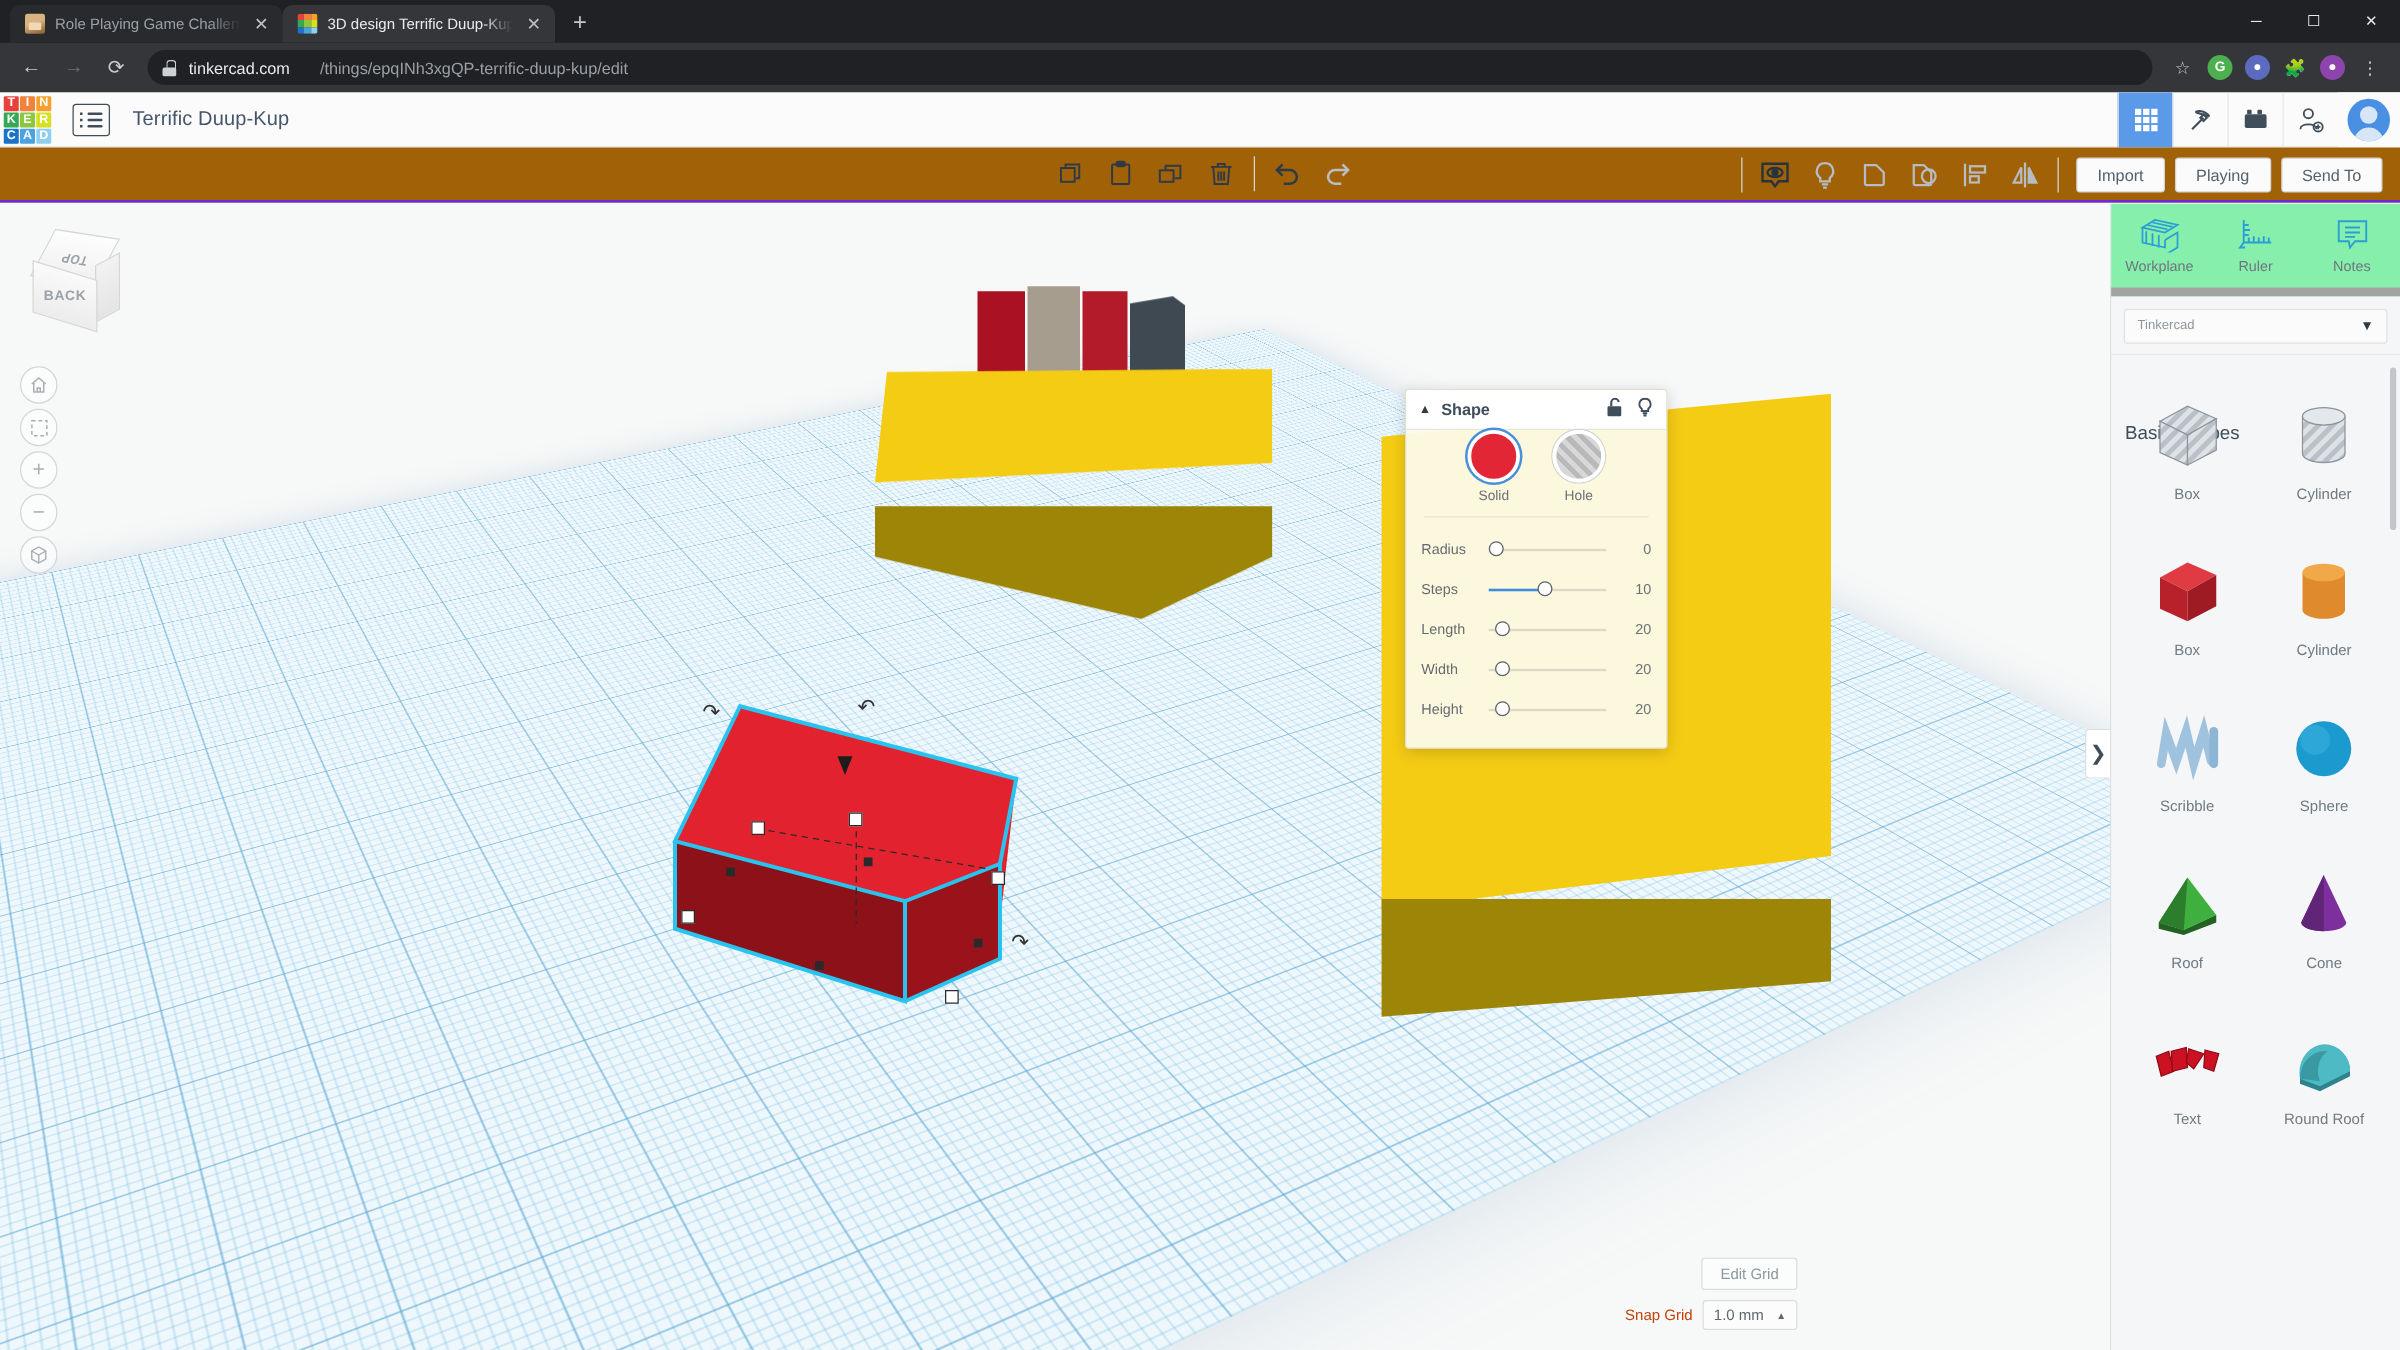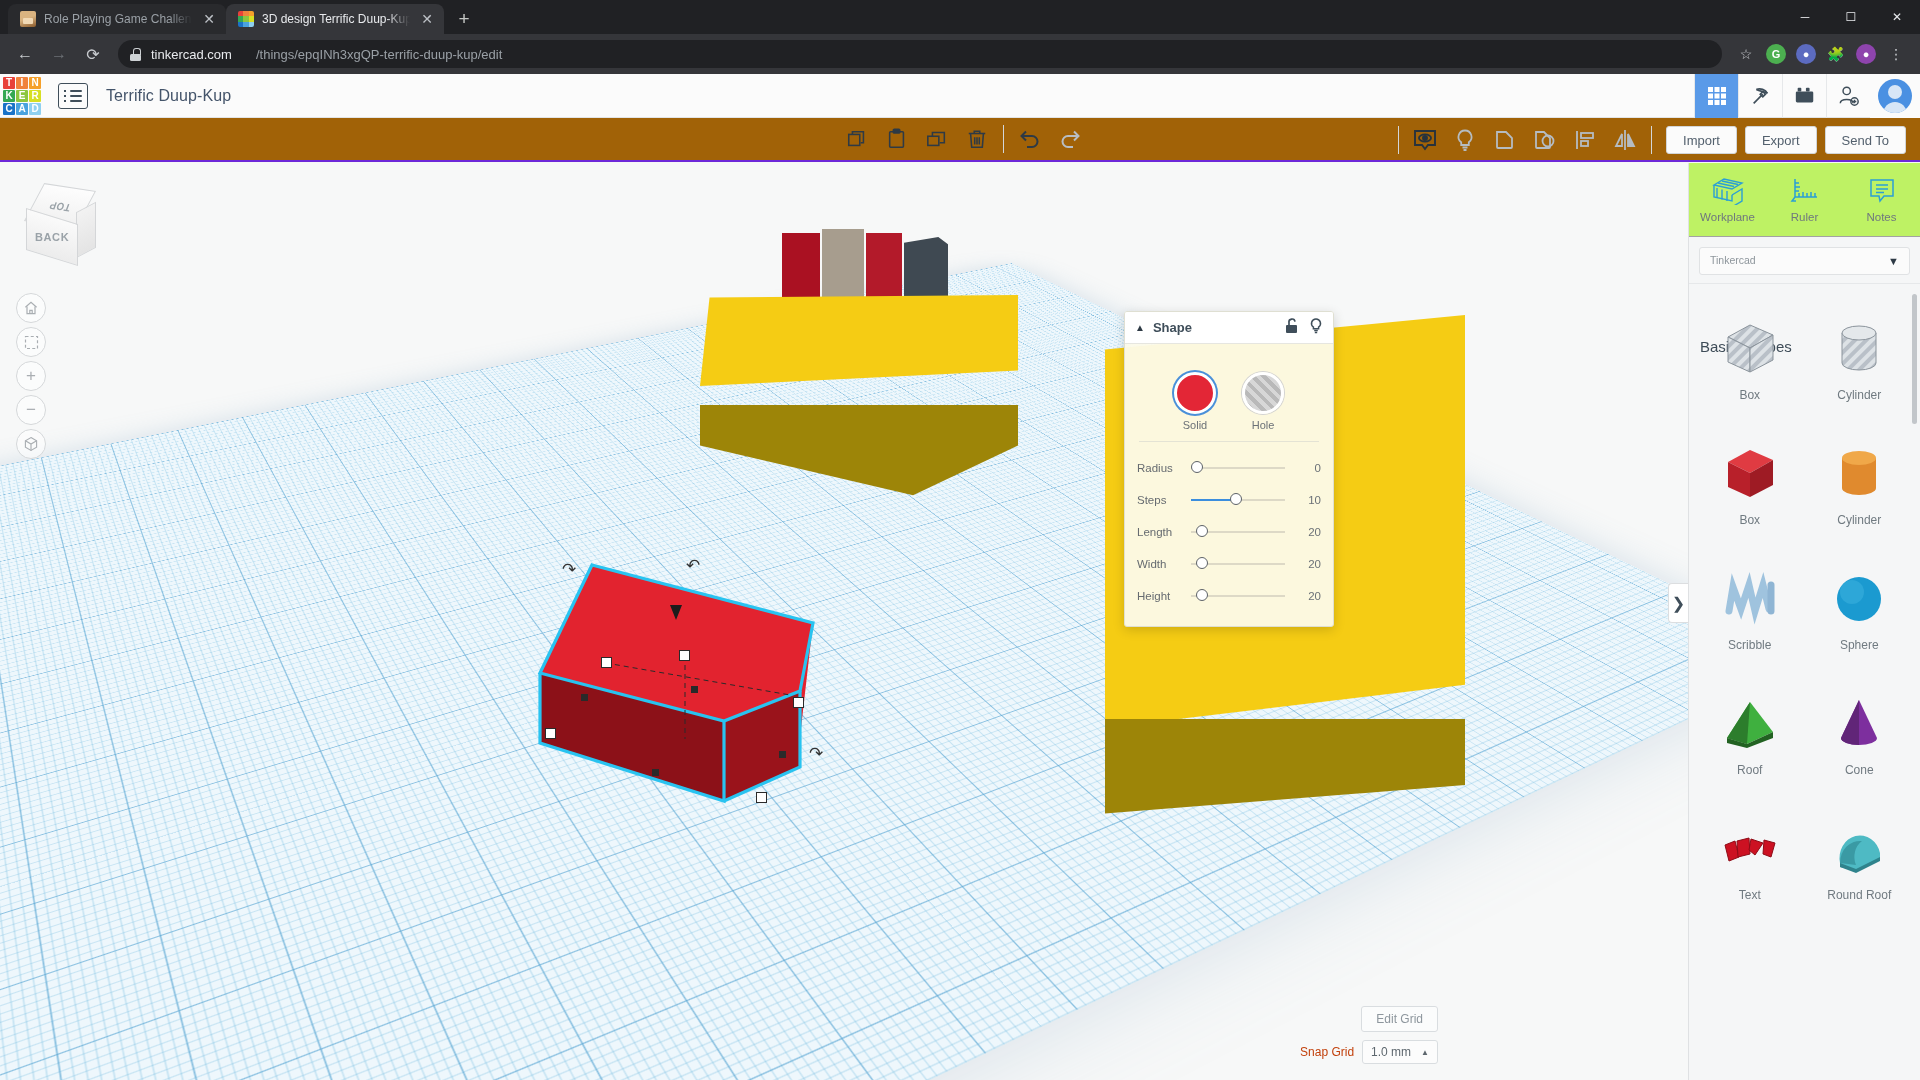--- a/index.html
+++ b/index.html
@@ -287,21 +287,21 @@
     box-shadow: 0 3px 12px rgba(0,0,0,.16);
     overflow: hidden;
   }
   .sp-head {
     height: 32px; background: #fff; border-bottom: 1px solid #e6e6e0;
     display: flex; align-items: center; gap: 8px; padding: 0 10px;
     font-size: 13px; color: #3f4e5a; font-weight: bold;
   }
   .sp-caret { color: #2e3a45; font-size: 10px; }
   .sp-head-icons { margin-left: auto; display: flex; gap: 10px; color: #3f4e5a; }
-  .sp-body { padding: 28px 12px 14px; }
+  .sp-body { padding: 0 12px 14px; }
   .sp-toggles { display: flex; justify-content: center; gap: 26px; margin-bottom: 10px; }
   .sp-toggle { text-align: center; }
   .sw-solid {
     width: 42px; height: 42px; border-radius: 50%;
     background: #e32636; border: 3px solid #fff;
     box-shadow: 0 0 0 2px #4a90d9;
   }
   .sw-hole {
     width: 42px; height: 42px; border-radius: 50%;
     border: 3px solid #fff;
@@ -343,21 +343,21 @@
   }
   .snap-row { display: flex; align-items: center; gap: 8px; margin-top: 8px; justify-content: flex-end; }
   .snap-lbl { font-size: 12px; color: #c2410c; }
   .snap-sel {
     height: 24px; padding: 0 8px; font-size: 12px; color: #5e676e;
     border: 1px solid #d9dde0; background: rgba(255,255,255,.6); border-radius: 3px;
     display: flex; align-items: center; gap: 10px;
   }
 
   
-  .rp-tools { display: flex; height: 74px; border-bottom: 1px solid #a3a3a3; background: #bef264; }
+  .rp-tools { display: flex; height: 74px; border-bottom: 7px solid #a3a3a3; background: #86efac; }
   .rp-tool {
     flex: 1 1 0; display: flex; flex-direction: column; align-items: center; justify-content: center; gap: 5px;
   }
   .rp-tool label { font-size: 11.5px; color: #6f777e; }
   .rp-select-wrap { padding: 10px 10px 8px; }
   .rp-select {
     border: 1px solid #e0e2e4; background: #fbfbfb; border-radius: 3px;
     padding: 6px 10px 8px; position: relative;
   }
   .rp-select .sub { font-size: 10.5px; color: #8e969c; }
@@ -584,21 +584,21 @@
         <div class="view-btn">
           <svg width="26" height="24" viewBox="0 0 26 24" fill="none" stroke="currentColor" stroke-width="1.8">
             <path d="M13 2v20"></path>
               <path d="M10 6L4 18h6z"></path>
               <path d="M16 6l6 12h-6z" fill="currentColor"></path>
           </svg>
         </div>
       </div>
       <div class="tb-sep"></div>
       <div class="act-btn">Import</div>
-      <div class="act-btn">Export</div>
+      <div class="act-btn">Playing</div>
       <div class="act-btn" style="margin-right:14px">Send To</div>
     </div>
   </div>
 
   <div class="main">
 
     <div class="viewport">
       <div class="workplane"></div>
 
       <div class="solid yellow-a">

